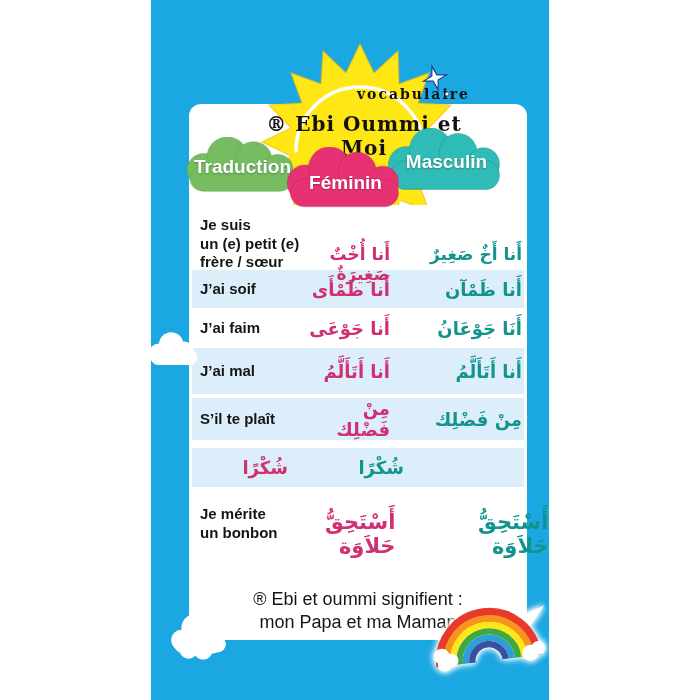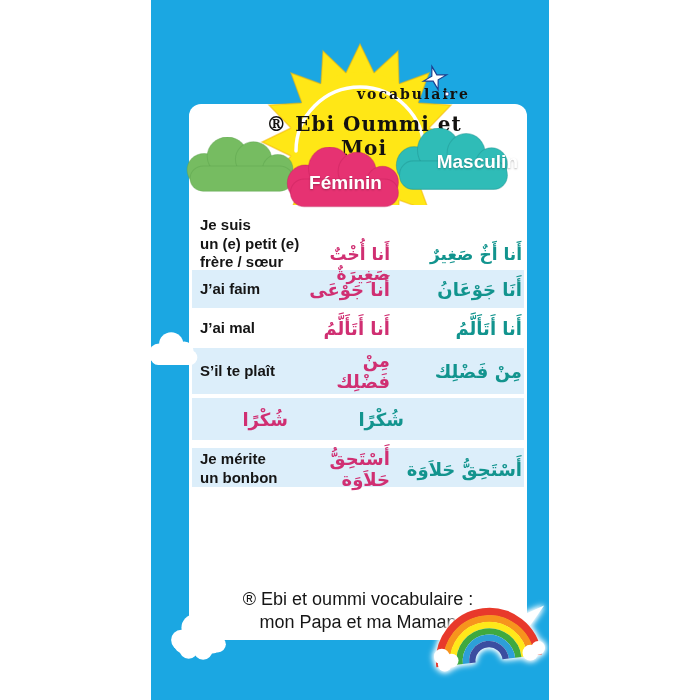--- a/index.html
+++ b/index.html
@@ -20,21 +20,21 @@
   .sun-subtitle{position:absolute;left:244px;top:112px;width:240px;text-align:center;z-index:4;
      font-family:"DejaVu Serif",serif;font-weight:bold;font-size:20px;letter-spacing:1px;color:#141210;}
   .sparkle{position:absolute;left:420px;top:64px;z-index:5;}
   
   .cloud{position:absolute;display:flex;align-items:center;justify-content:center;}
   .cloud svg{position:absolute;inset:0;width:100%;height:100%;}
   .cloud-label{position:relative;color:#fff;font-weight:bold;font-size:19px;
      text-shadow:0 1px 2px rgba(0,0,0,.28);}
   .cloud-green{left:182px;top:137px;width:121px;height:60px;z-index:6;}
   .cloud-pink{left:282px;top:147px;width:127px;height:66px;z-index:7;}
-  .cloud-teal{left:391px;top:128px;width:127px;height:68px;z-index:5;justify-content:flex-end;}
+  .cloud-teal{left:383px;top:128px;width:127px;height:68px;z-index:5;}
   .cloud-pink .cloud-label{top:3px;}
   
   .rows{position:absolute;left:3px;right:3px;top:100px;z-index:2;}
   .row{display:grid;grid-template-columns:112px 1fr 118px;align-items:center;}
   .row:nth-child(2){height:38px;background:var(--row-blue);}
   .row:nth-child(4){height:46px;background:var(--row-blue);}
   .row:nth-child(5){height:42px;margin-top:4px;background:var(--row-blue);}
   .row:nth-child(6){height:39px;margin-top:8px;background:var(--row-blue);}
   .row:nth-child(1){height:66px;}
   .row:nth-child(3){height:40px;}
@@ -65,20 +65,25 @@
 <div class="card">
   <div class="rows">
   <div class="row">
     <div class="fr">Je suis
 un (e) petit (e)
 frère / sœur</div>
     <div class="ar fem">أَنا أُخْتٌ صَغِيرَةٌ</div>
     <div class="ar mas">أَنا أَخٌ صَغِيرٌ</div>
   </div>
 
+  <div class="row">
+    <div class="fr">J’ai soif</div>
+    <div class="ar fem">أَنا ظَمْأَى</div>
+    <div class="ar mas">أَنا ظَمْآن</div>
+  </div>
 
   <div class="row">
     <div class="fr">J’ai faim</div>
     <div class="ar fem">أَنا جَوْعَى</div>
     <div class="ar mas">أَنَا جَوْعَانُ</div>
   </div>
 
   <div class="row">
     <div class="fr">J’ai mal</div>
     <div class="ar fem">أَنا أَتَأَلَّمُ</div>
@@ -97,21 +102,21 @@
   </div>
 
   <div class="row">
     <div class="fr">Je mérite
 un  bonbon</div>
     <div class="ar fem">أَسْتَحِقُّ حَلاَوَة</div>
     <div class="ar mas">أَسْتَحِقُّ حَلاَوَة</div>
   </div>
 </div>
   <div class="footnote">
-    <div>® Ebi et oummi vocabulaire :</div>
+    <div>® Ebi et oummi signifient :</div>
     <div>mon Papa et ma Maman</div>
   </div>
 </div>
 
 <div class="sun-wrap">
   <svg width="214" height="214" viewBox="0 0 214 214">
     <polygon fill="var(--sun-yellow)" stroke="#F2B705" stroke-width="1.4" stroke-opacity=".55" points="205,107 176,121 198,145 165,146 176,176 146,165 145,198 121,176 107,205 93,176 70,198 68,165 38,176 49,146 16,145 38,121 9,107 38,93 16,70 49,68 38,38 68,49 70,16 93,38 107,9 121,38 145,16 146,49 176,38 165,68 198,70 176,93"></polygon>
     <circle cx="107" cy="107" r="70" fill="var(--sun-yellow)"></circle>
     <path d="M 43 116 A 64 64 0 0 1 171 116" fill="none" stroke="#ffffff" stroke-width="3.5" stroke-linecap="round"></path>
   </svg>
@@ -144,20 +149,21 @@
 <div class="cloud cloud-green">
   <svg viewBox="0 0 120 62" preserveAspectRatio="none">
     <g fill="var(--cloud-green)" stroke="#5BA04C" stroke-width="1" stroke-opacity=".4">
       <circle cx="22" cy="34" r="17"></circle>
         <circle cx="45" cy="20" r="20"></circle>
       <circle cx="71" cy="23" r="18"></circle>
         <circle cx="95" cy="33" r="15"></circle>
       <rect x="8" y="30" width="102" height="26" rx="13"></rect>
     </g>
   </svg>
+  <span class="cloud-label">Traduction</span>
 </div>
 
 <div class="cloud cloud-pink">
   <svg viewBox="0 0 120 62" preserveAspectRatio="none">
     <g fill="var(--cloud-pink)" stroke="#C2215A" stroke-width="1" stroke-opacity=".4">
       <circle cx="22" cy="34" r="17"></circle>
         <circle cx="45" cy="20" r="20"></circle>
       <circle cx="71" cy="23" r="18"></circle>
         <circle cx="95" cy="33" r="15"></circle>
       <rect x="8" y="30" width="102" height="26" rx="13"></rect>

